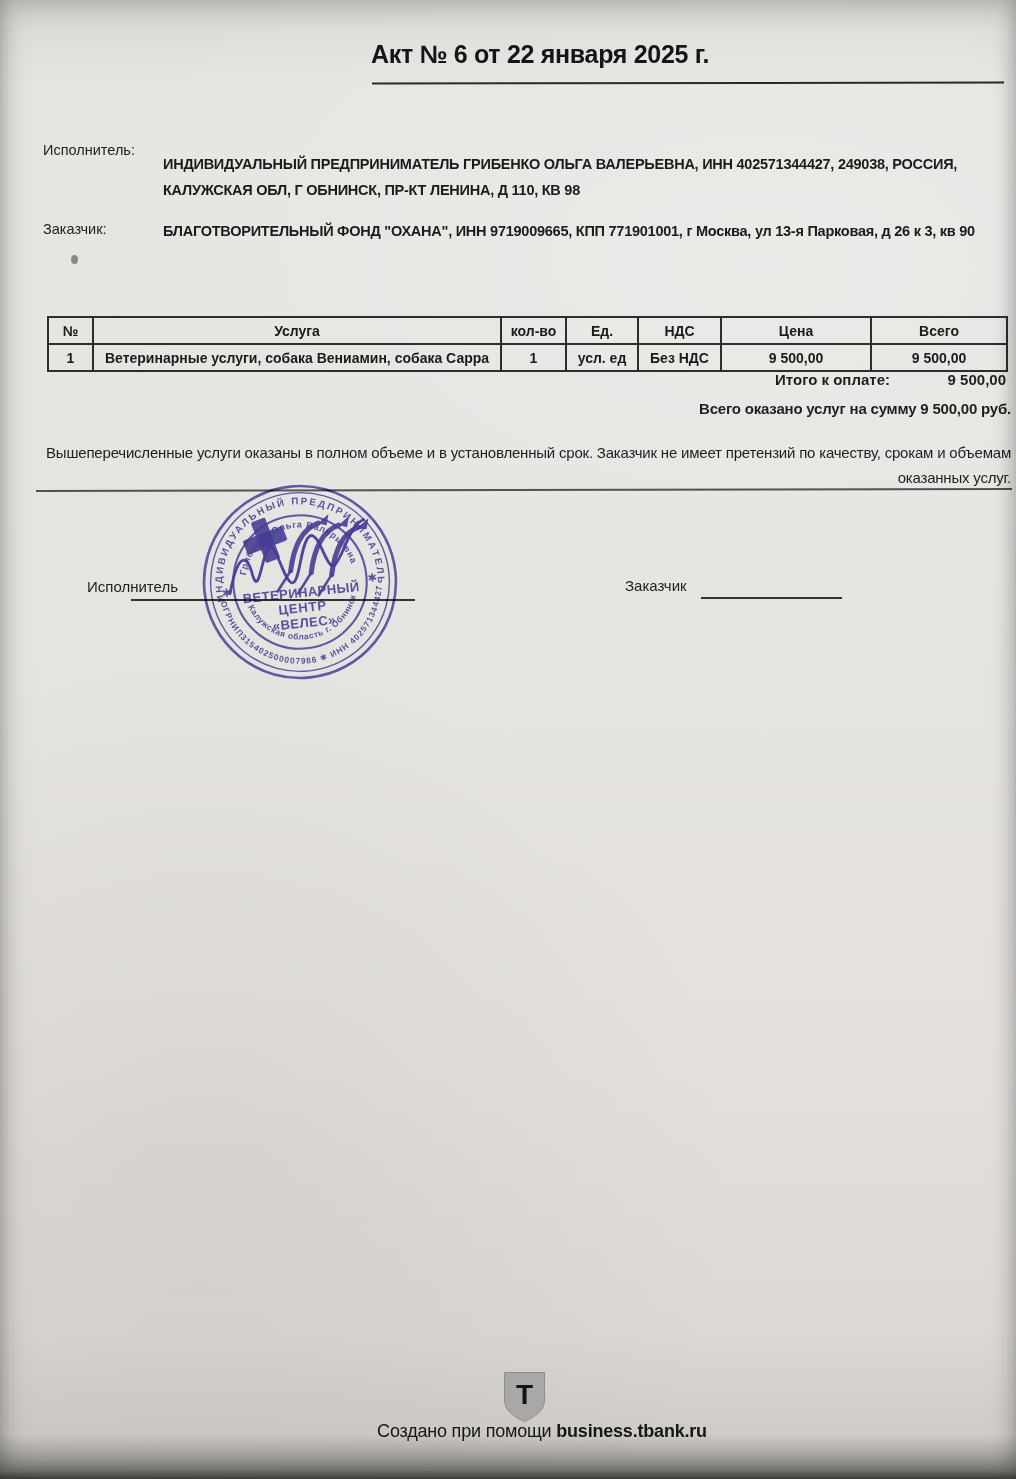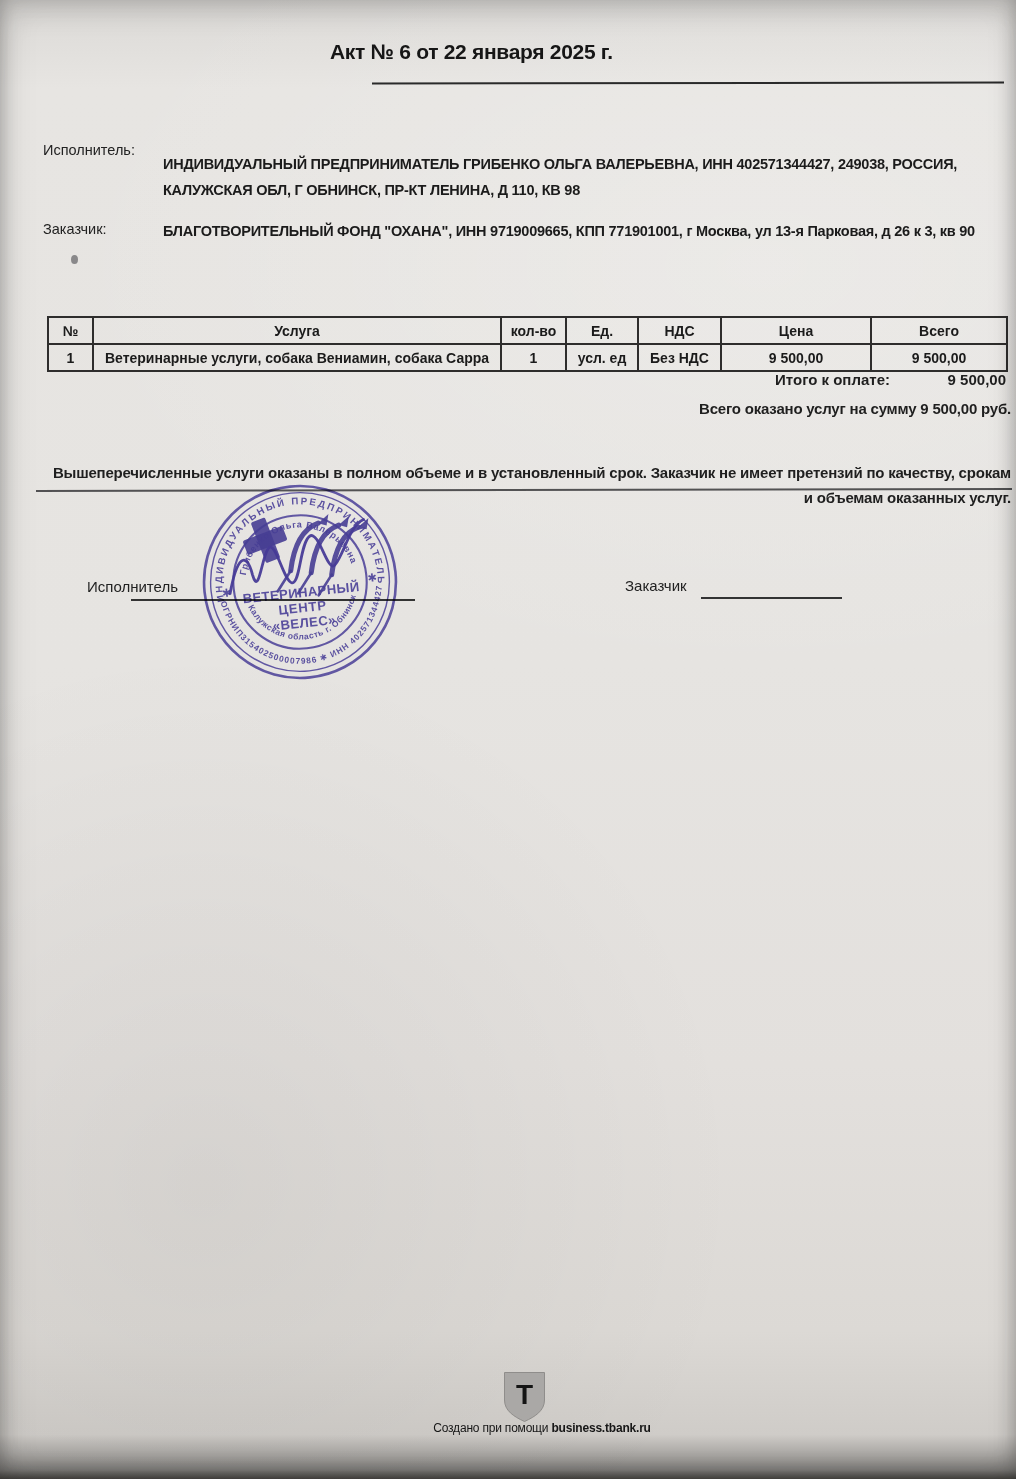--- a/index.html
+++ b/index.html
@@ -19,22 +19,22 @@
     color:#1f1f1f;
   }
   .page::after{ 
     content:"";position:absolute;inset:0;pointer-events:none;
     box-shadow:inset 0 14px 26px rgba(0,0,0,.10), inset 14px 0 30px rgba(0,0,0,.06),
                inset -10px 0 26px rgba(0,0,0,.05), inset 0 -10px 18px rgba(0,0,0,.22);
   }
   .abs{position:absolute;}
   .title{
     left:330px;top:40px;width:420px;
-    font-size:21px;font-weight:700;letter-spacing:-.3px;color:#161616;
-    text-align:left;white-space:nowrap;
+    font-size:25px;font-weight:700;letter-spacing:-.3px;color:#161616;
+    text-align:center;white-space:nowrap;
   }
   .title-rule{left:372px;top:82px;width:632px;height:2px;background:#2a2a2a;transform:rotate(-.08deg);}
   .plabel{left:43px;width:118px;font-size:14.5px;font-weight:400;color:#222;}
   .pvalue{left:163px;width:848px;font-size:14.5px;font-weight:700;line-height:26px;letter-spacing:-.25px;color:#1b1b1b;}
   .lbl-exec{top:142px;} .val-exec{top:151px;}
   .lbl-cust{top:221px;} .val-cust{top:218px;}
   .subject{left:45px;top:280px;width:960px;font-size:14.5px;font-weight:700;letter-spacing:-.1px;}
   table.items{
     position:absolute;left:47px;top:316px;width:959px;table-layout:fixed;
     border-collapse:collapse;font-size:14px;font-weight:700;color:#1b1b1b;
@@ -43,37 +43,37 @@
     border:2px solid #2e2d2c;padding:2px 8px;height:21px;text-align:center;
     overflow:hidden;white-space:nowrap;background:transparent;
   }
   table.items th{font-weight:700;}
   td.r,th.r{text-align:right;}
   .totals{left:47px;top:371px;width:959px;display:flex;font-size:15px;font-weight:700;}
   .totals .t-label{width:843px;text-align:right;}
   .totals .t-value{width:116px;text-align:right;}
   .sumline{left:43px;width:968px;font-size:15px;font-weight:700;letter-spacing:-.2px;text-align:right;}
   .s1{top:400px;} .s2{top:426px;}
-  .s3{top:460px;line-height:25px;font-weight:700;}
+  .s3{top:440px;line-height:25px;font-weight:400;}
   .crease{left:36px;top:489px;width:976px;height:2px;background:rgba(40,40,42,.78);transform:rotate(-.12deg);}
   .sig-label{font-size:15px;font-weight:400;color:#222;}
   .sig-exec{left:63px;top:578px;margin-left:24px;}
   .sig-cust{left:625px;top:577px;}
   .sig-line{height:2px;background:#333;}
   .line-exec{left:131px;top:599px;width:284px;}
   .line-cust{left:701px;top:597px;width:141px;}
   .stamp{
     left:199px;top:481px;width:202px;height:202px;
     transform:rotate(-6deg);mix-blend-mode:multiply;opacity:.94;
   }
   .speck{left:71px;top:255px;width:7px;height:9px;border-radius:50%;background:rgba(60,60,65,.55);}
   .footer-shield{left:503px;top:1371px;width:43px;height:52px;}
   .footer-text{
     left:0;right:0;top:1421px;text-align:center;padding-left:68px;
-    font-size:12px;font-weight:400;color:#161616;letter-spacing:-.2px;
+    font-size:18px;font-weight:400;color:#161616;letter-spacing:-.2px;
   }
   .footer-text b{font-weight:700;}
 </style>
 </head>
 <body>
 
 <div class="page">
 
   <div class="abs title">Акт № 6 от 22 января 2025 г.</div>
   <div class="abs title-rule"></div>

